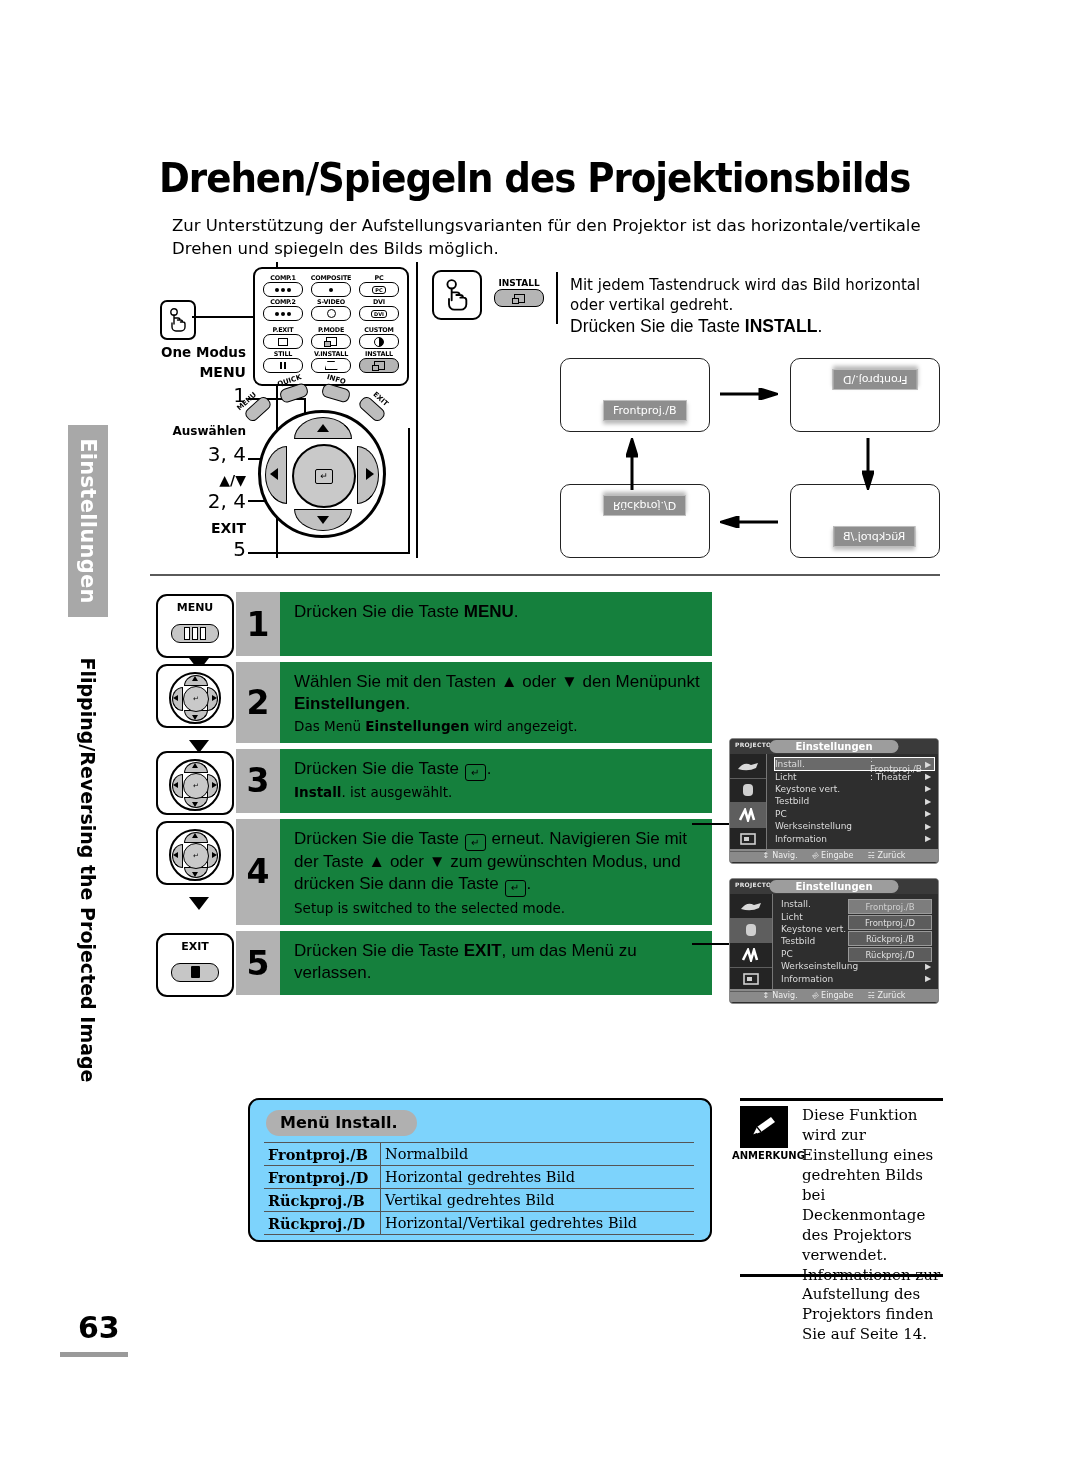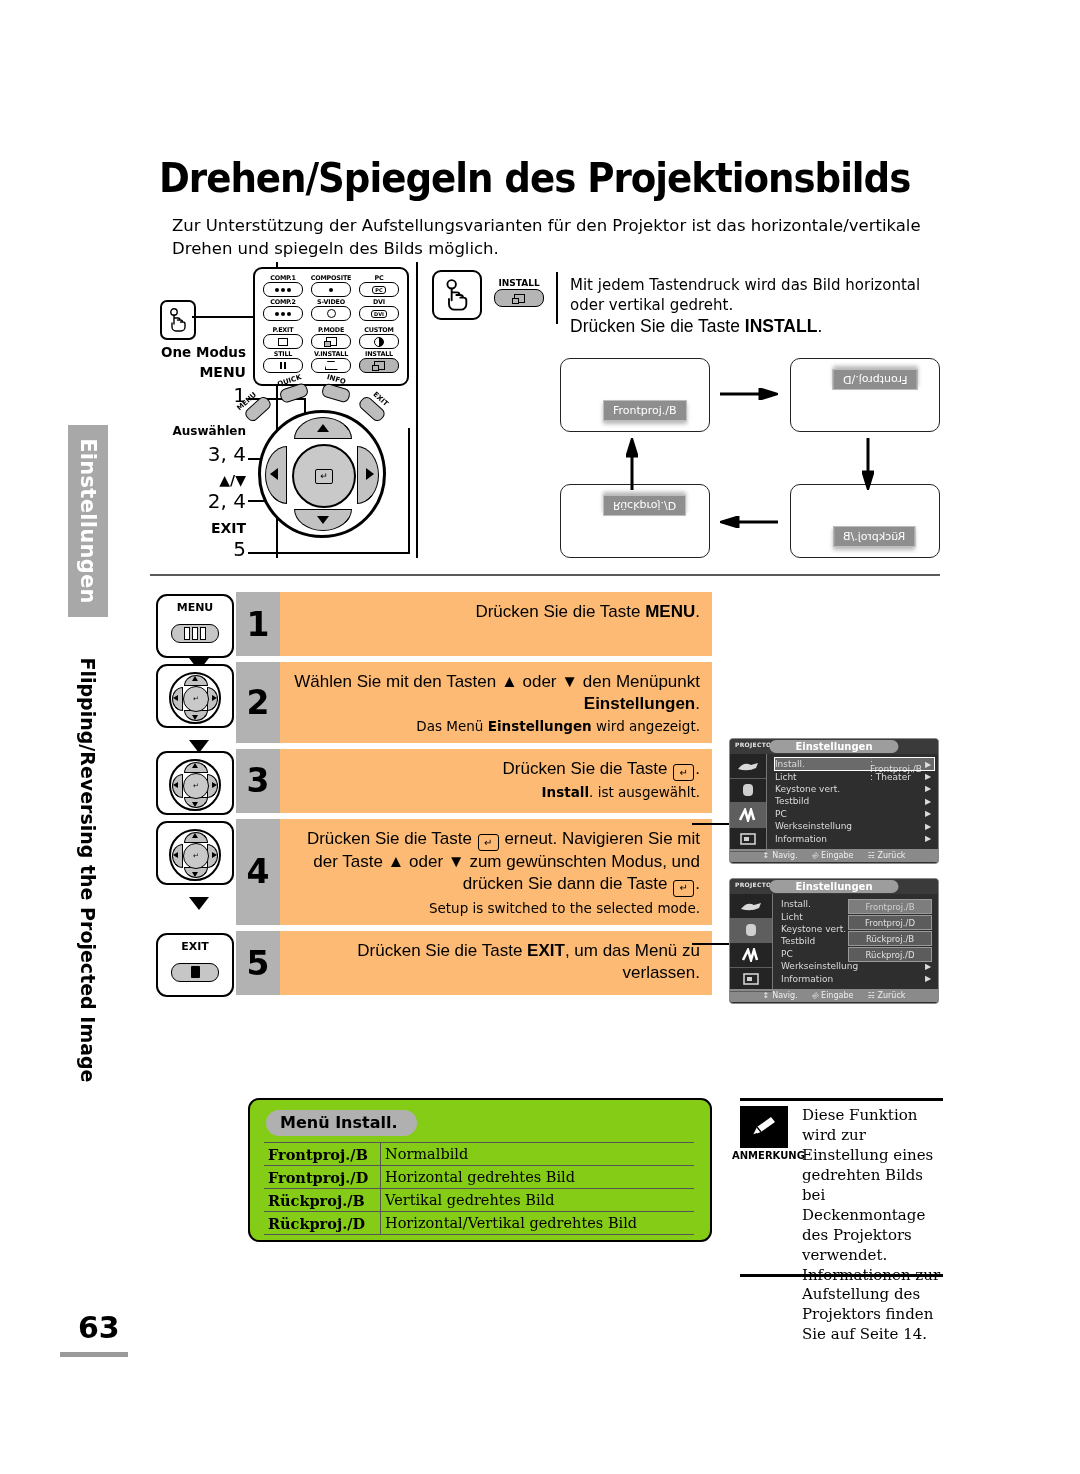--- a/index.html
+++ b/index.html
@@ -158,21 +158,21 @@
   .mini-pad .s.r{right:3px;top:15px;width:9px;height:22px;border-radius:0 100% 100% 0/50%;}
   .mini-pad .t{position:absolute;width:0;height:0;}
   .mini-pad .t.u{left:23px;top:4px;border-left:3px solid transparent;border-right:3px solid transparent;border-bottom:5px solid #000;}
   .mini-pad .t.d{left:23px;bottom:4px;border-left:3px solid transparent;border-right:3px solid transparent;border-top:5px solid #000;}
   .mini-pad .t.l{left:4px;top:23px;border-top:3px solid transparent;border-bottom:3px solid transparent;border-right:5px solid #000;}
   .mini-pad .t.r{right:4px;top:23px;border-top:3px solid transparent;border-bottom:3px solid transparent;border-left:5px solid #000;}
   .downarrow{position:absolute;left:37px;width:0;height:0;
      border-left:10px solid transparent;border-right:10px solid transparent;border-top:13px solid #000;}
   .step-num{flex:0 0 44px;background:#b2b2b2;display:flex;align-items:center;justify-content:center;
      font-size:33px;font-weight:bold;font-family:"DejaVu Sans",sans-serif;}
-  .step-body{flex:1;background:#fdba74;padding:9px 12px 9px 14px;text-align:right;}
+  .step-body{flex:1;background:#15803d;padding:9px 12px 9px 14px;}
   .step-main{font-size:17px;line-height:1.28;}
   .step-main b{font-weight:bold;}
   .step-sub{font-size:13.5px;margin-top:3px;font-family:"DejaVu Sans",sans-serif;}
   .step-sub b{font-weight:bold;}
   .entkey{display:inline-flex;align-items:center;justify-content:center;width:19px;height:15px;
      border:1.4px solid #000;border-radius:3px;font-size:10px;vertical-align:-2px;margin:0 1px;}
 
   
   .osd{position:absolute;width:208px;height:124px;background:#2e2e2e;border:1.5px solid #8a8a8a;
      border-radius:4px;overflow:hidden;font-family:"DejaVu Sans",sans-serif;}
@@ -196,21 +196,21 @@
   .osd-foot{height:13px;background:#8a8a8a;color:#efefef;font-size:8px;display:flex;
      align-items:center;justify-content:center;gap:14px;}
   .osd-foot span{display:inline-flex;align-items:center;gap:3px;}
   .osd-pop{position:absolute;right:6px;top:20px;width:84px;}
   .osd-pop div{height:13px;font-size:8.5px;color:#e0e0e0;background:#5c5c5c;border:1px solid #9a9a9a;
      display:flex;align-items:center;justify-content:center;margin-bottom:1px;}
   .osd-pop div.cur{background:#7d7d7d;color:#d0d0d0;}
   .conn{position:absolute;background:#000;}
 
   
-  #table-card{left:248px;top:1098px;width:460px;height:140px;border:2.4px solid #000;border-radius:11px;background:#84cc16;}
+  #table-card{left:248px;top:1098px;width:460px;height:140px;border:2.4px solid #000;border-radius:11px;background:#7dd3fc;}
   #table-badge{position:absolute;left:16px;top:10px;background:#b0b0b0;border-radius:13px;
      padding:3px 20px 4px 14px;font-size:16px;font-weight:bold;font-family:"DejaVu Sans",sans-serif;}
   #itable{position:absolute;left:14px;top:42px;width:430px;border-collapse:collapse;
      font-family:"DejaVu Serif",serif;}
   #itable td{border-top:1px solid #555;border-bottom:1px solid #555;font-size:14.5px;padding:2.5px 4px;}
   #itable td.k{width:108px;font-weight:bold;border-right:1px solid #555;}
 
   
   #note{left:718px;top:1098px;width:225px;}
   #note-rule-top{position:absolute;left:22px;top:0;width:203px;height:3px;background:#000;}

